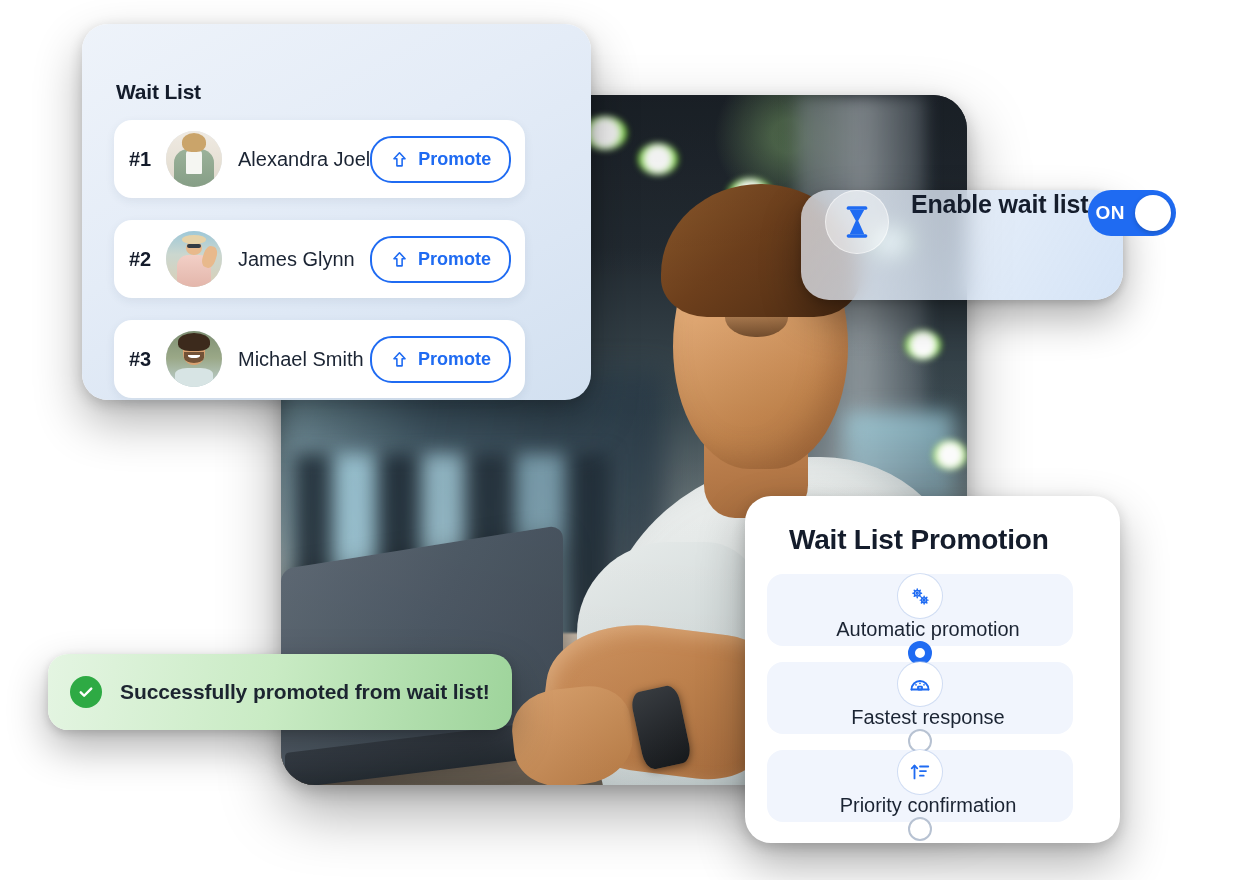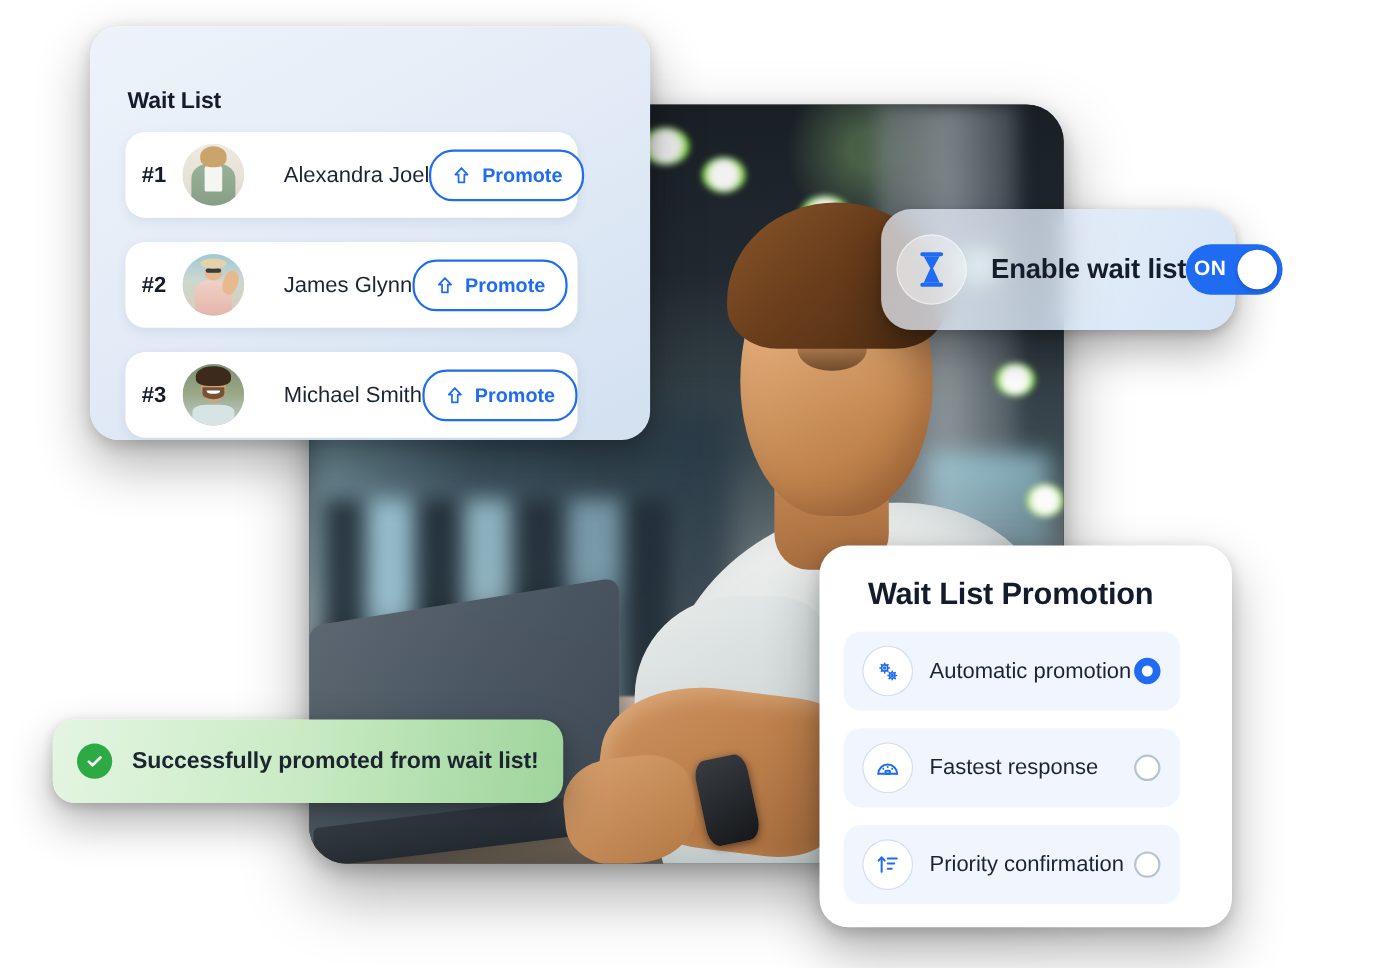--- a/index.html
+++ b/index.html
@@ -161,21 +161,21 @@
   .wl-row.r3{top:296px;}
   .wl-rank{
     width:52px;text-align:center;font-size:20px;font-weight:700;color:#141c2b;
     flex:0 0 auto;
   }
   .wl-avatar{
     width:56px;height:56px;border-radius:50%;flex:0 0 auto;overflow:hidden;
     position:relative;background:#dfe6ee;
   }
   .wl-name{
-    flex:1 1 auto;padding-left:36px;font-size:20px;color:#1b2433;white-space:nowrap;
+    flex:1 1 auto;padding-left:16px;font-size:20px;color:#1b2433;white-space:nowrap;
   }
   .promote-btn{
     flex:0 0 auto;margin-right:14px;height:43px;padding:0 18px;
     border:2px solid #1f6bf2;border-radius:22px;background:#fff;
     display:flex;align-items:center;gap:9px;
     color:#1f6bf2;font-size:18px;font-weight:600;
   }
   .promote-btn svg{display:block;}
 
   
@@ -200,21 +200,21 @@
   .a3 .smile2{position:absolute;left:40%;top:42%;width:20%;height:7%;background:#fff;border-radius:0 0 60% 60%;}
   .a3 .body2{position:absolute;left:16%;top:66%;width:68%;height:34%;background:#d7e4e4;border-radius:32% 32% 0 0;}
 
   
   .toggle-card{
     position:absolute;left:801px;top:190px;width:322px;height:110px;
     border-radius:28px;
     background:linear-gradient(120deg,rgba(233,240,250,.70) 0%, rgba(222,233,247,.80) 45%, rgba(210,226,246,.92) 100%);
     backdrop-filter:blur(10px);
     box-shadow:0 18px 40px rgba(0,0,0,.32), 0 3px 10px rgba(0,0,0,.18);
-    display:flex;align-items:center;padding:0 14px;box-sizing:border-box;
+    display:flex;align-items:flex-start;padding:0 24px;box-sizing:border-box;
   }
   .toggle-icon{
     width:62px;height:62px;border-radius:50%;flex:0 0 auto;
     background:rgba(255,255,255,.42);
     border:1px solid rgba(255,255,255,.55);
     display:flex;align-items:center;justify-content:center;
   }
   .toggle-label{
     flex:1 1 auto;padding-left:22px;font-size:25px;font-weight:600;color:#151d2c;
     white-space:nowrap;letter-spacing:-.2px;
@@ -236,21 +236,21 @@
     border-radius:26px;background:#fff;
     box-shadow:0 22px 48px rgba(0,0,0,.30), 0 4px 14px rgba(0,0,0,.16);
     box-sizing:border-box;padding:24px 22px;
   }
   .promo-title{
     font-size:28px;font-weight:700;color:#141c2b;letter-spacing:-.2px;
     margin:4px 0 18px 22px;
   }
   .promo-opt{
     width:306px;height:72px;border-radius:16px;background:#f1f5fd;
-    display:flex;align-items:center;margin-bottom:16px;padding:0 18px;box-sizing:border-box;
+    display:flex;align-items:center;margin-bottom:16px;padding:0 18px;box-sizing:border-box;flex-direction:column;
   }
   .promo-opt .opt-icon{
     width:44px;height:44px;border-radius:50%;background:#fff;flex:0 0 auto;
     display:flex;align-items:center;justify-content:center;
     box-shadow:0 0 0 1px rgba(180,200,235,.55);
   }
   .promo-opt .opt-label{
     flex:1 1 auto;padding-left:16px;font-size:20px;color:#1b2433;white-space:nowrap;
   }
   .radio{

